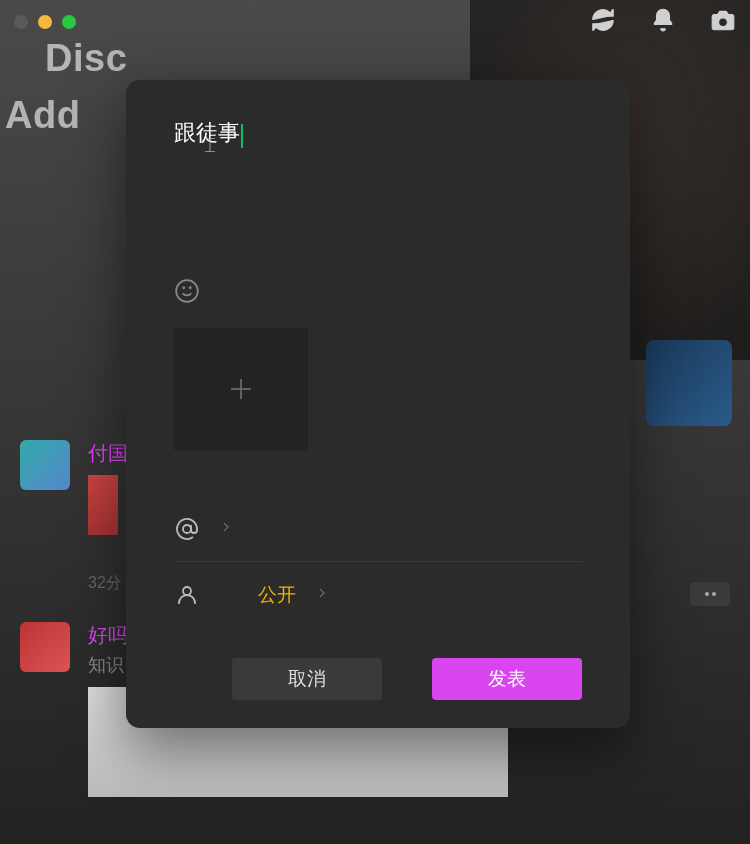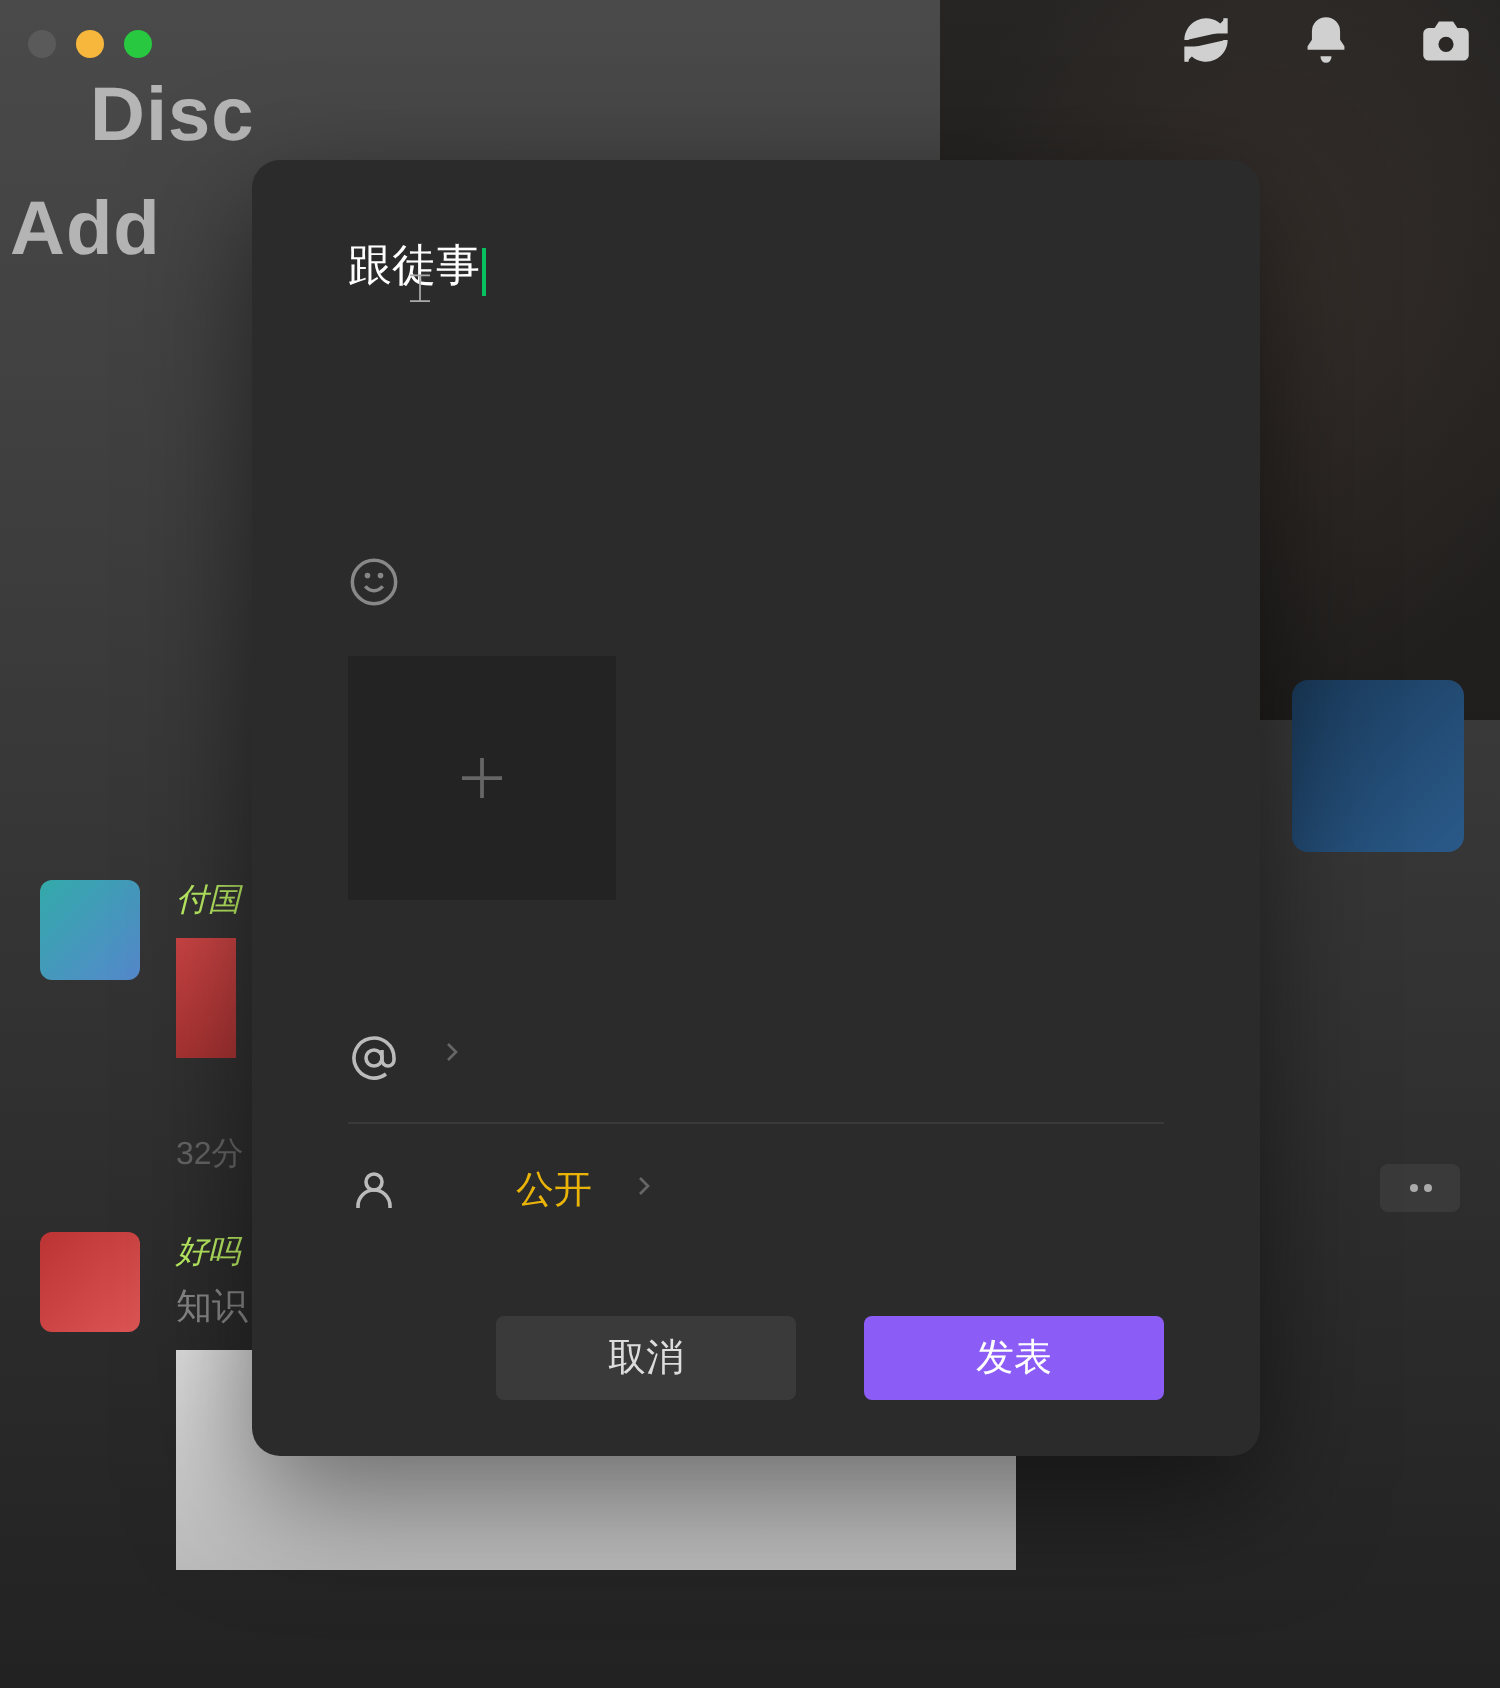--- a/index.html
+++ b/index.html
@@ -76,21 +76,21 @@
       width: 86px;
       height: 86px;
       border-radius: 8px;
       background: linear-gradient(135deg, #1a3a5a, #2a5a8a);
       z-index: 1;
     }
     .feed-item { display: flex; gap: 18px; margin-bottom: 28px; }
     .feed-thumb { width: 50px; height: 50px; border-radius: 6px; background: linear-gradient(135deg,#3aa,#58c); flex-shrink:0; }
     .feed-thumb.red { background: linear-gradient(135deg,#b33,#d55); }
     .feed-content { color: #888; font-size: 18px; }
-    .feed-name { color: #bef264; font-size: 16px; margin-bottom: 4px; font-style: italic; }
+    .feed-name { color: #d946ef; font-size: 20px; margin-bottom: 4px; }
     .feed-time { color: #666; font-size: 16px; margin-top: 38px; }
     .feed-img { width: 30px; height: 60px; background: linear-gradient(#c44,#a33); margin-top:8px; }
     .feed-big-img { width: 420px; height: 110px; background: linear-gradient(#ddd,#bbb); margin-top:10px; }
     .feed-more {
       position: absolute;
       right: 0;
       top: 142px;
       width: 40px; height: 24px;
       background: #3a3a3a;
       border-radius: 4px;
@@ -182,21 +182,21 @@
     }
     .btn {
       width: 150px;
       height: 42px;
       border: none;
       border-radius: 4px;
       font-size: 19px;
       cursor: pointer;
     }
     .btn-cancel { background: #3a3a3a; color: #ddd; }
-    .btn-publish { background: #8b5cf6; color: #fff; }
+    .btn-publish { background: #d946ef; color: #fff; margin-left: 16px; }
   </style>
 </head>
 <body>
 
 <div class="bg-layer">
   <div class="bg-portrait"></div>
   <div class="bg-text">
     <div style="margin-left:40px">Disc</div>
     <div>Add</div>
   </div>

